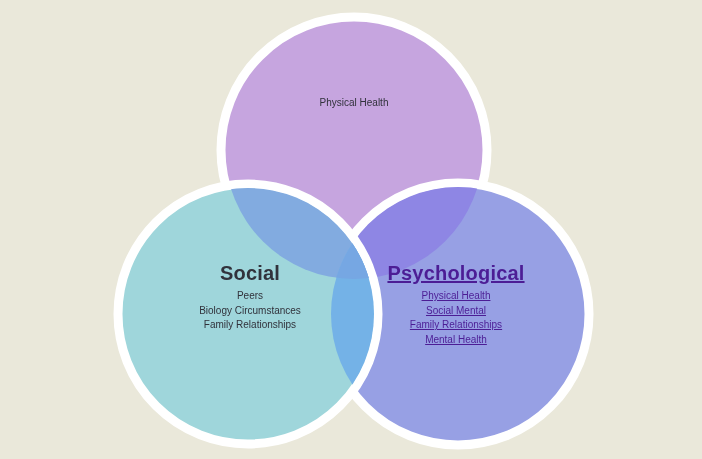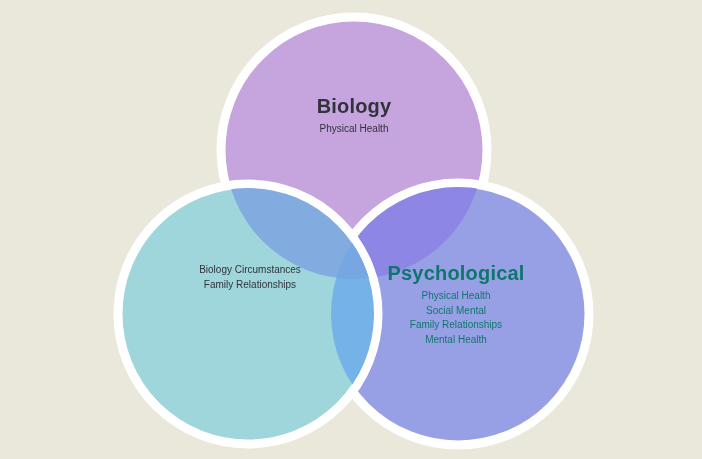--- a/index.html
+++ b/index.html
@@ -84,34 +84,35 @@
     </g>
 
     <g clip-path="url(#clip-bio-inner)">
       <g clip-path="url(#clip-social-inner)">
         <circle cx="458" cy="314" r="127" fill="#76A7E3"></circle>
       </g>
     </g>
   </svg>
 
   <div class="venn-label" id="bio-label" style="color: rgb(49, 50, 59);">
-    <div class="venn-title">Biology</div>
     <div class="venn-items">
         <div>Physical Health</div>
       </div>
   </div>
 
   <div class="venn-label" id="social-label" style="color: rgb(49, 50, 59);">
+    <div class="venn-title">Social</div>
     <div class="venn-items">
+        <div>Peers</div>
         <div>Biology Circumstances</div>
         <div>Family Relationships</div>
       </div>
   </div>
 
-  <div class="venn-label" id="psych-label" style="color: #0f766e;">
+  <div class="venn-label" id="psych-label" style="color: #4c1d95; text-decoration: underline;">
     <div class="venn-title">Psychological</div>
     <div class="venn-items">
         <div>Physical Health</div>
         <div>Social Mental</div>
         <div>Family Relationships</div>
         <div>Mental Health</div>
       </div>
   </div>
 
 </div>

